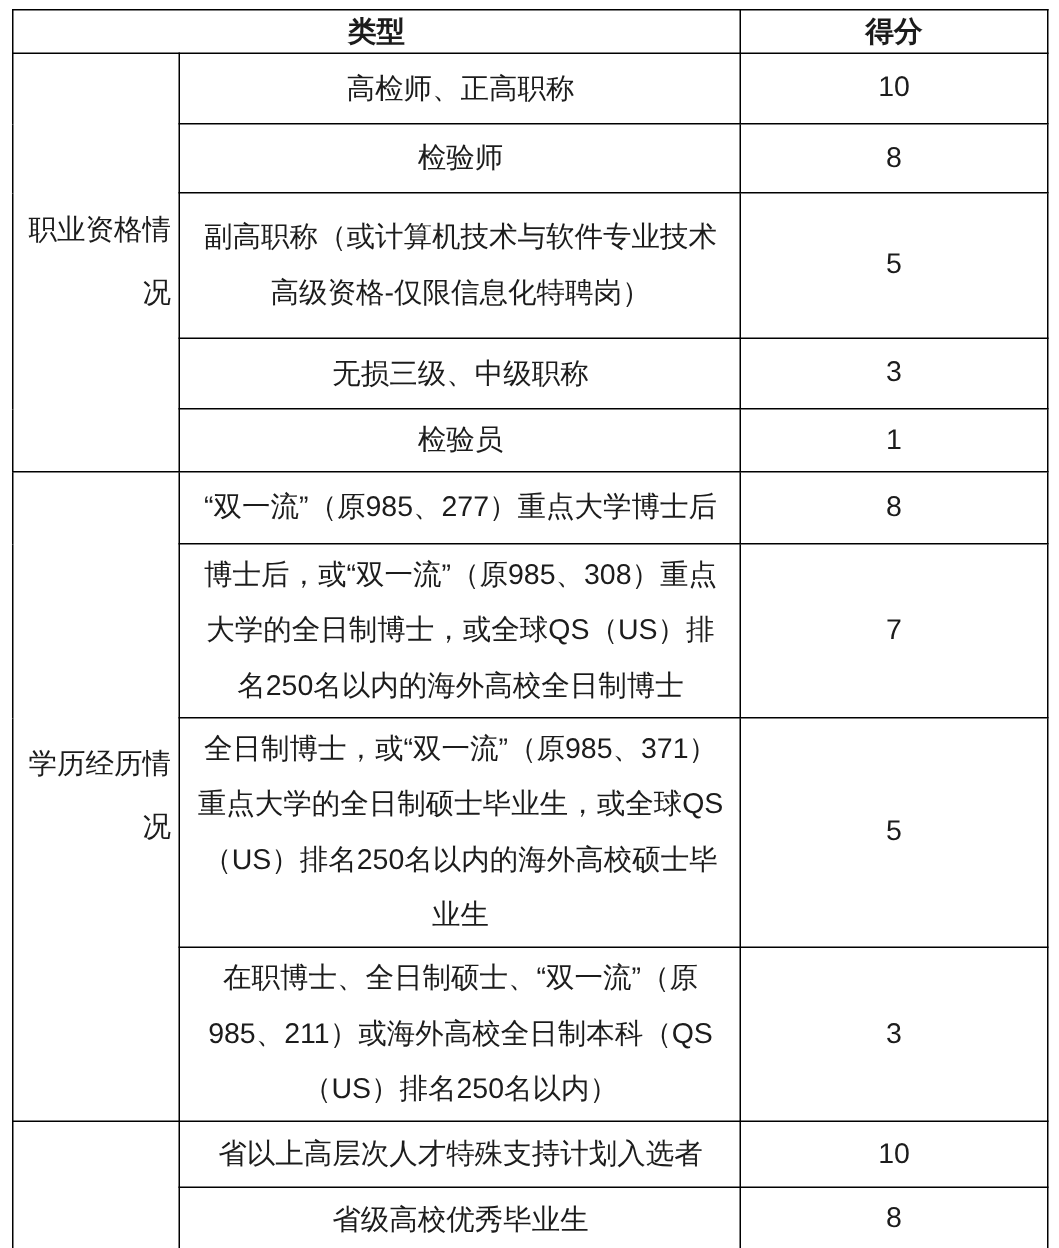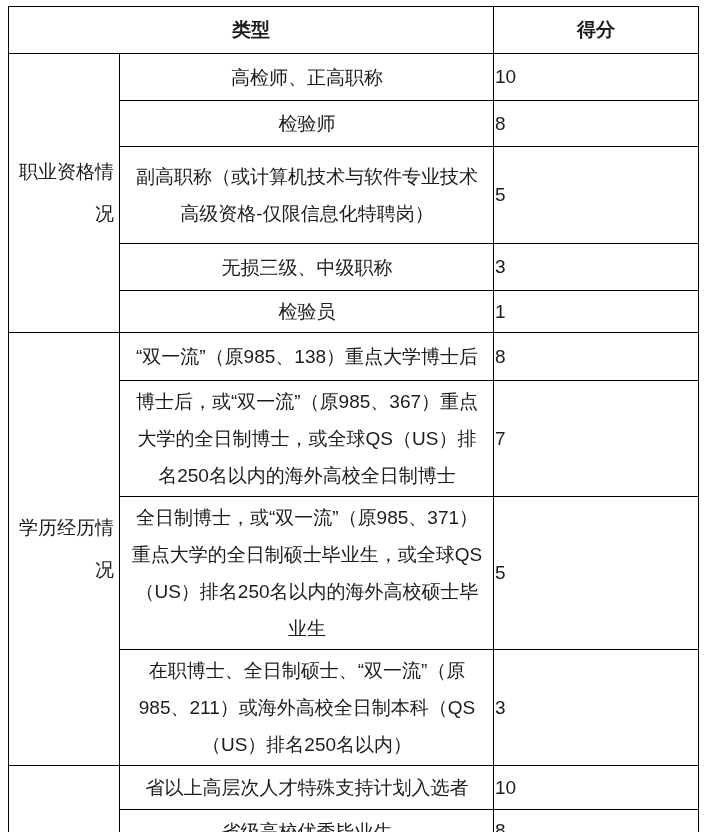--- a/index.html
+++ b/index.html
@@ -42,35 +42,36 @@
     line-height: 42px;
     padding: 0 5px;
   }
   td.desc {
     text-align: center;
     padding: 2px 8px 2px 9px;
     line-height: 37px;
     font-weight: normal;
   }
   td.score {
+    text-align: center;
     line-height: 24px;
   }
 </style>
 </head>
 <body>
 
 <div class="page">
   <table class="score-table">
     <colgroup>
       <col style="width:111px">
       <col style="width:374px">
       <col style="width:205px">
     </colgroup>
     <thead>
-      <tr style="height:47px">
+      <tr style="height:29px">
         <th class="hdr" colspan="2">类型</th>
         <th class="hdr">得分</th>
       </tr>
     </thead>
     <tbody>
 
       <tr style="height:47px">
         <td class="group-label" rowspan="5">职业资格情况</td>
         <td class="desc">高检师、正高职称</td>
         <td class="score">10</td>
@@ -87,25 +88,25 @@
         <td class="desc">无损三级、中级职称</td>
         <td class="score">3</td>
       </tr>
       <tr style="height:40px">
         <td class="desc">检验员</td>
         <td class="score">1</td>
       </tr>
 
       <tr style="height:48px">
         <td class="group-label" rowspan="4">学历经历情况</td>
-        <td class="desc">“双一流”（原985、138）重点大学博士后</td>
+        <td class="desc">“双一流”（原985、277）重点大学博士后</td>
         <td class="score">8</td>
       </tr>
       <tr style="height:106px">
-        <td class="desc">博士后，或“双一流”（原985、367）重点大学的全日制博士，或全球QS（US）排名250名以内的海外高校全日制博士</td>
+        <td class="desc">博士后，或“双一流”（原985、308）重点大学的全日制博士，或全球QS（US）排名250名以内的海外高校全日制博士</td>
         <td class="score">7</td>
       </tr>
       <tr style="height:150px">
         <td class="desc">全日制博士，或“双一流”（原985、371）重点大学的全日制硕士毕业生，或全球QS（US）排名250名以内的海外高校硕士毕业生</td>
         <td class="score">5</td>
       </tr>
       <tr style="height:109px">
         <td class="desc">在职博士、全日制硕士、“双一流”（原985、211）或海外高校全日制本科（QS（US）排名250名以内）</td>
         <td class="score">3</td>
       </tr>

